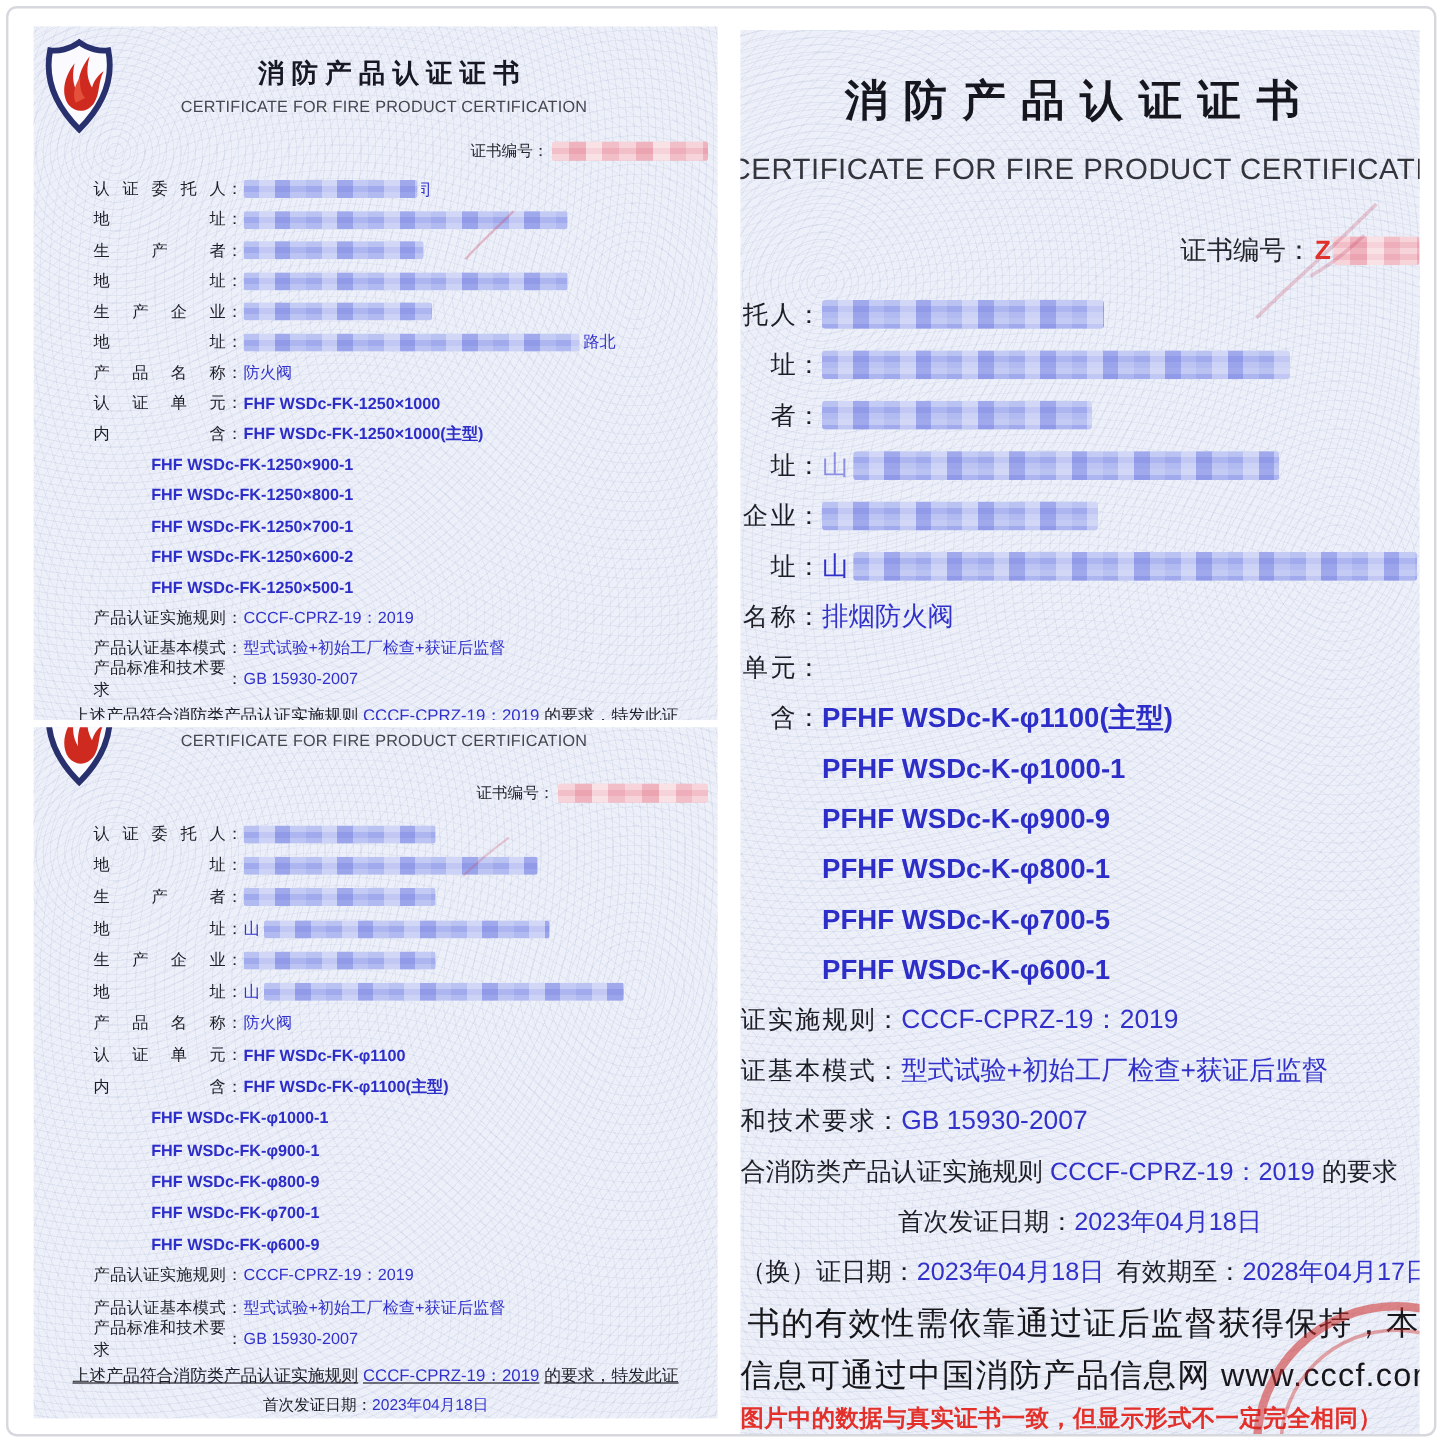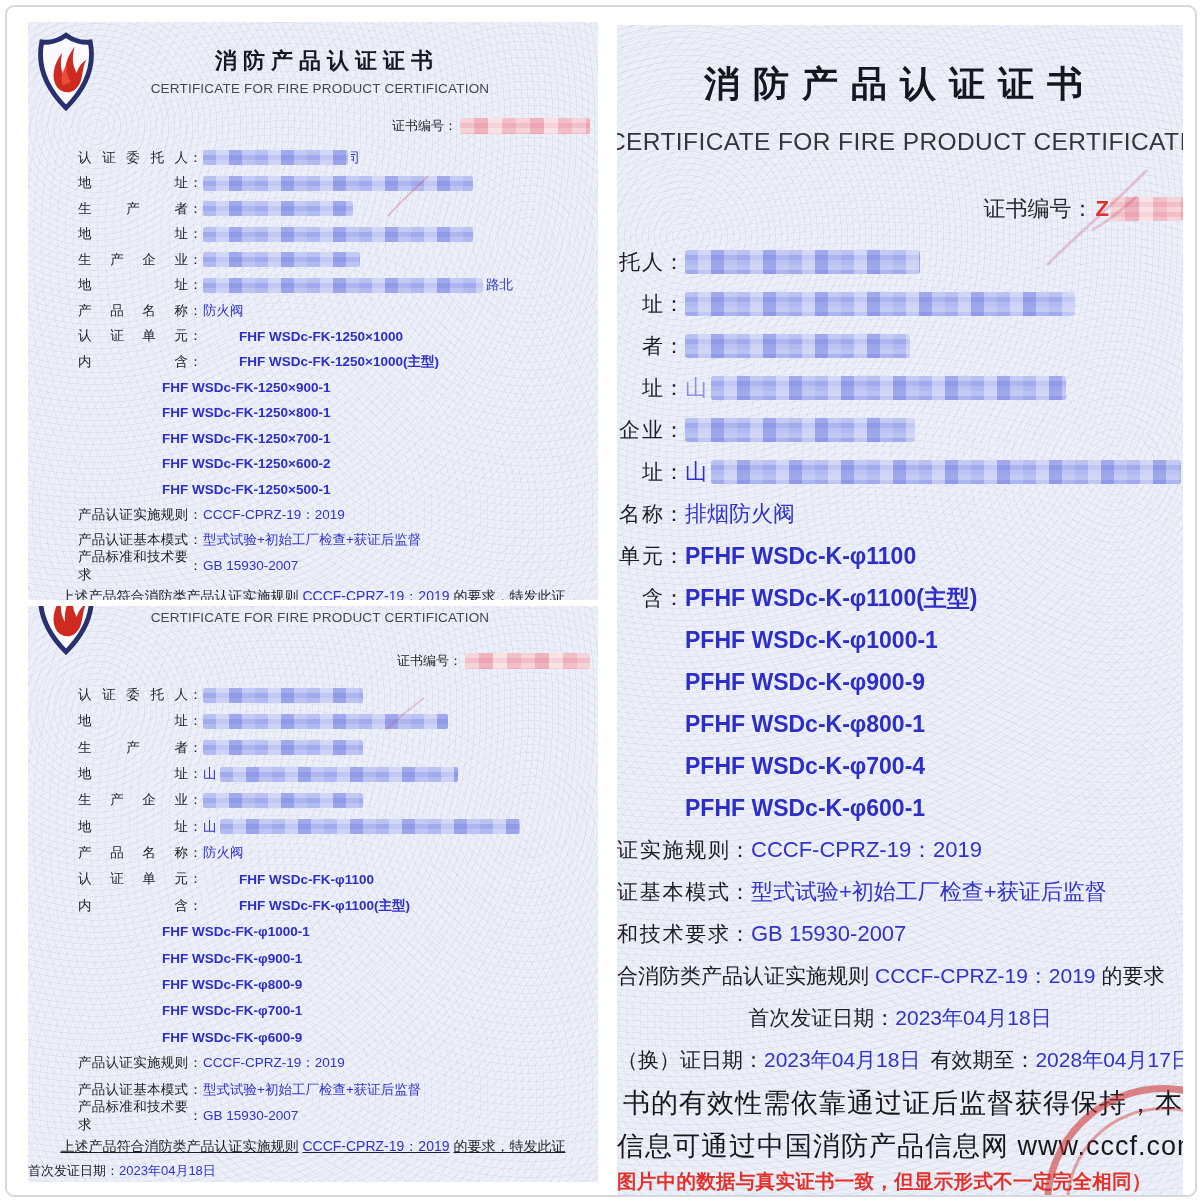--- a/index.html
+++ b/index.html
@@ -28,36 +28,36 @@
   .certno{display:flex;justify-content:flex-end;align-items:center;margin-top:20px;padding-right:8px;
           font-size:13px;color:#26262e;height:18px;}
   #cert2 .certno{margin-top:26px;}
   .rows{margin-top:10px;}
   #cert2 .rows{margin-top:12px;}
   .row{display:flex;align-items:center;height:25.5px;padding-left:50px;font-size:13.5px;}
   #cert2 .row{height:26.3px;}
   .lb{display:inline-block;width:110px;color:#1d1d26;text-align:justify;text-align-last:justify;}
   .co{width:15px;color:#1d1d26;text-align:center;flex:none;}
   .val{color:#3232cb;display:flex;align-items:center;gap:3px;white-space:nowrap;}
-  .val.strong{font-weight:600;color:#2d2dc8;margin-left:36px;}
+  .val.strong{font-weight:600;color:#2d2dc8;}
   .row.model{padding-left:98px;}
   .rd{display:inline-block;height:15px;border-radius:2px;flex:none;
       background-color:#a9b3ef;
       background-image:
         repeating-linear-gradient(90deg, rgba(255,255,255,0) 0 13px, rgba(255,255,255,.35) 13px 26px, rgba(118,128,224,.38) 26px 39px, rgba(255,255,255,.14) 39px 52px),
         repeating-linear-gradient(180deg, rgba(255,255,255,.20) 0 5px, rgba(128,138,228,.22) 5px 10px, rgba(255,255,255,.10) 10px 15px);}
   .rd.pink{background-color:#f2bcc6;
       background-image:
         repeating-linear-gradient(90deg, rgba(255,255,255,.15) 0 14px, rgba(228,138,154,.38) 14px 28px, rgba(255,255,255,.42) 28px 42px, rgba(234,158,174,.30) 42px 56px),
         repeating-linear-gradient(180deg, rgba(255,255,255,.25) 0 5px, rgba(232,148,164,.20) 5px 10px);}
   .rd.h16{height:16px;}
   .foot{margin-top:6px;text-align:center;font-size:14px;line-height:23.5px;color:#1d1d26;white-space:nowrap;text-decoration:underline;}
   .foot .blue, .blue{color:#3232cb;}
   .foot span.blue{margin:0 4px;}
-  .dateline{text-align:left;font-size:13px;line-height:23.5px;color:#1d1d26;white-space:nowrap;}
+  .dateline{text-align:center;font-size:13px;line-height:23.5px;color:#1d1d26;white-space:nowrap;}
   .clipchar{display:inline-block;width:9px;overflow:hidden;direction:rtl;color:#3232cb;}
   .faint{opacity:.5;}
 
   
   .logo{position:absolute;left:7px;top:10px;width:62px;height:80px;}
   #cert2 .logo{top:-30px;}
 
   
   .t3title{margin-top:36px;text-align:center;font-size:36px;line-height:46px;font-weight:600;
            letter-spacing:13px;color:#16161f;white-space:nowrap;}
@@ -387,38 +387,37 @@
         </span>
     </div>
     <div class="r3">
       <span class="lb3">名称</span>
         <span class="co3">：</span>
       <span class="val3">排烟防火阀</span>
     </div>
     <div class="r3">
       <span class="lb3">单元</span>
         <span class="co3">：</span>
-      <span class="val3 strong">PFHF WSDc-K-φ1100</span>
     </div>
     <div class="r3">
       <span class="lb3 one">含</span>
         <span class="co3">：</span>
       <span class="val3 strong">PFHF WSDc-K-φ1100(主型)</span>
     </div>
     <div class="r3 model">
         <span class="val3 strong">PFHF WSDc-K-φ1000-1</span>
       </div>
     <div class="r3 model">
         <span class="val3 strong">PFHF WSDc-K-φ900-9</span>
       </div>
     <div class="r3 model">
         <span class="val3 strong">PFHF WSDc-K-φ800-1</span>
       </div>
     <div class="r3 model">
-        <span class="val3 strong">PFHF WSDc-K-φ700-4</span>
+        <span class="val3 strong">PFHF WSDc-K-φ700-5</span>
       </div>
     <div class="r3 model">
         <span class="val3 strong">PFHF WSDc-K-φ600-1</span>
       </div>
 
     <div class="r3full">
       <span class="lb3w">证实施规则</span>
         <span class="co3">：</span>
       <span class="val3">CCCF-CPRZ-19：2019</span>
     </div>

